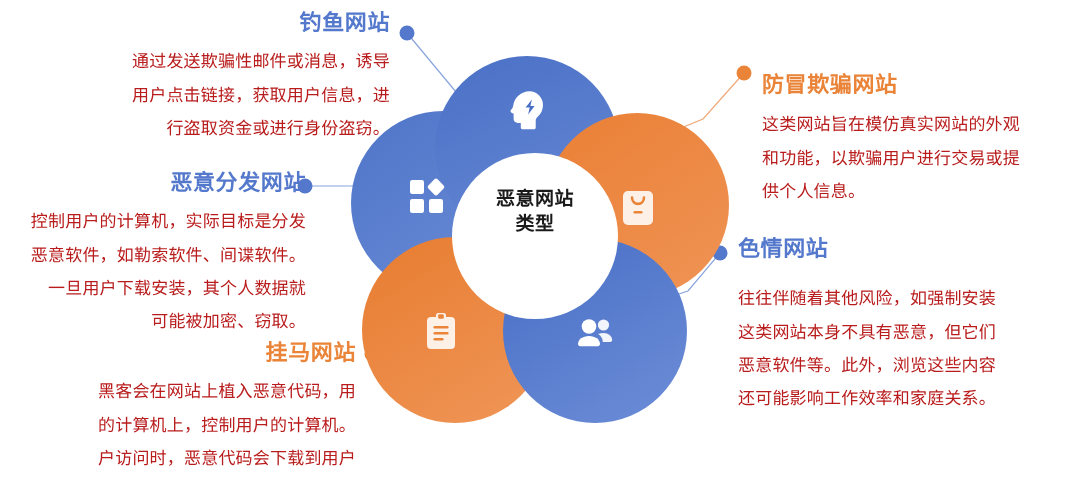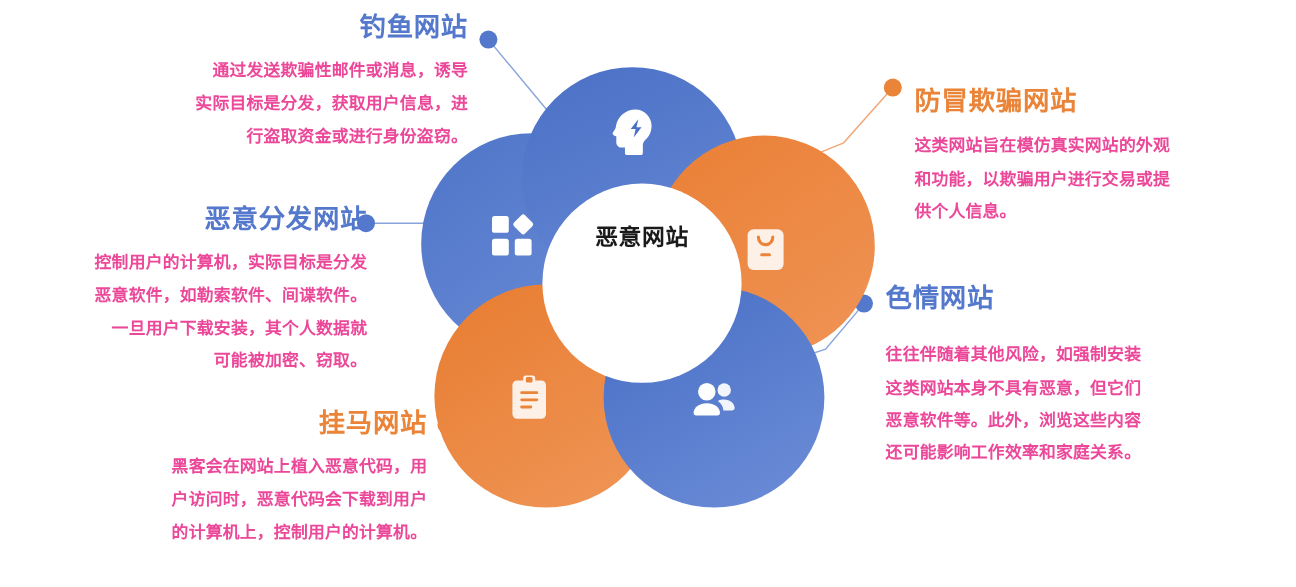--- a/index.html
+++ b/index.html
@@ -48,25 +48,24 @@
     position: absolute;
   }
   .block .title {
     font-size: 22px;
     font-weight: bold;
     line-height: 1.2;
     letter-spacing: 0.6px;
     white-space: nowrap;
   }
   .block .desc {
-    font-size: 14px;
+    font-size: 17px;
     line-height: 1.95;
-    color: #ec4899;
+    color: #b91c1c;
     letter-spacing: 0.2px;
-    font-weight: bold;
   }
   .block.right .title,
   .block.right .desc { text-align: left; }
   .block.left .title,
   .block.left .desc { text-align: right; }
 
   .t-blue   { color: #5478cc; }
   .t-orange { color: #ea8438; }
 
   
@@ -170,27 +169,28 @@
     <g transform="translate(578,318)" fill="#ffffff">
       <circle cx="11" cy="8.5" r="7.3"></circle>
       <path d="M11 18c-6.4 0-11 3.6-11 8.1 0 1.2.9 2.1 2.1 2.1h17.8c1.2 0 2.1-.9 2.1-2.1C22 21.6 17.4 18 11 18z"></path>
       <circle cx="25.5" cy="7" r="5.6" opacity="0.92"></circle>
       <path d="M25.5 15c-2 0-3.8.4-5.3 1.1 2.8 1.9 4.6 4.7 4.6 7.9h7.5c1.1 0 1.9-.8 1.9-1.9 0-3.9-3.9-7.1-8.7-7.1z" opacity="0.92"></path>
     </g>
   </svg>
 
   <div class="center-label">
     <div>恶意网站</div>
+    <div>类型</div>
   </div>
 
   <div class="block left" id="blk-phishing">
     <div class="title t-blue">钓鱼网站</div>
     <div class="desc">
       <div>通过发送欺骗性邮件或消息，诱导</div>
-      <div>实际目标是分发，获取用户信息，进</div>
+      <div>用户点击链接，获取用户信息，进</div>
       <div>行盗取资金或进行身份盗窃。</div>
     </div>
   </div>
 
   <div class="block right" id="blk-spoof">
     <div class="title t-orange">防冒欺骗网站</div>
     <div class="desc">
       <div>这类网站旨在模仿真实网站的外观</div>
       <div>和功能，以欺骗用户进行交易或提</div>
       <div>供个人信息。</div>
@@ -214,18 +214,18 @@
       <div>这类网站本身不具有恶意，但它们</div>
       <div>恶意软件等。此外，浏览这些内容</div>
       <div>还可能影响工作效率和家庭关系。</div>
     </div>
   </div>
 
   <div class="block left" id="blk-hanging">
     <div class="title t-orange">挂马网站</div>
     <div class="desc">
       <div>黑客会在网站上植入恶意代码，用</div>
+      <div>的计算机上，控制用户的计算机。</div>
       <div>户访问时，恶意代码会下载到用户</div>
-      <div>的计算机上，控制用户的计算机。</div>
     </div>
   </div>
 
 </div>
 
 </body></html>

